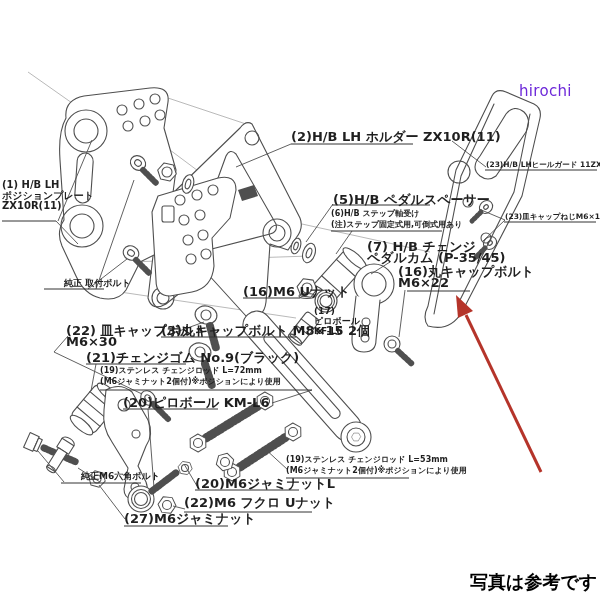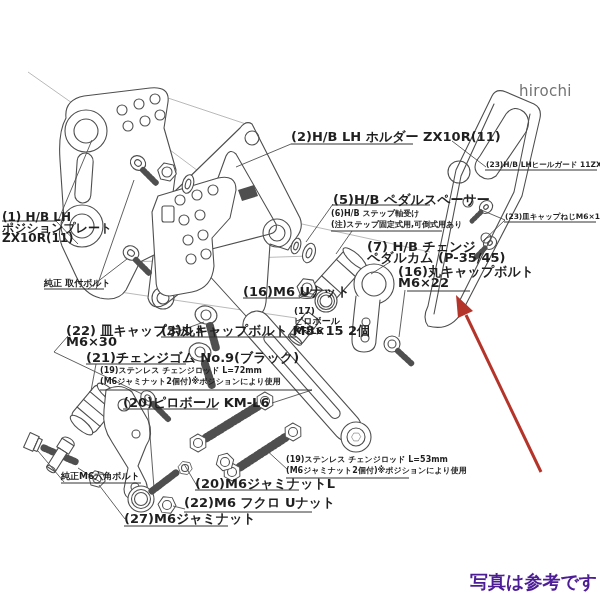--- a/index.html
+++ b/index.html
@@ -4,24 +4,24 @@
 <style>
   html,body{margin:0;padding:0;background:#fff;}
   #stage{position:relative;width:600px;height:600px;background:#fff;overflow:hidden;
          font-family:"DejaVu Sans","Liberation Sans",sans-serif;}
   #stage svg{position:absolute;left:0;top:0;}
   .lbl{position:absolute;font-weight:bold;font-size:13px;line-height:11px;color:#1f1f1f;
        white-space:pre-line;width:max-content;}
   .ctr{text-align:left;}
   .fs8{font-size:8px;line-height:10.5px;}
   .fs75{font-size:7.5px;line-height:9px;}
-  .fs9{font-size:9px;line-height:10px;}
-  .part1{font-size:12px;line-height:10.5px;margin-top:32px;}
-  .wm{position:absolute;font-size:15px;font-weight:normal;color:#737373;letter-spacing:.3px;}
-  .note{position:absolute;font-size:18px;font-weight:bold;color:#4c1d95;}
+  .fs9{font-size:9px;line-height:10px;margin-left:20px;}
+  .part1{font-size:10px;line-height:10.5px;}
+  .wm{position:absolute;font-size:15px;font-weight:normal;color:#6d28d9;letter-spacing:.3px;}
+  .note{position:absolute;font-size:18px;font-weight:bold;color:#000000;}
 </style>
 </head>
 <body>
 
 <div id="stage">
 
 <svg width="600" height="600" viewBox="0 0 600 600">
   <defs>
     <path id="hx" d="M10,0 5,8.66 -5,8.66 -10,0 -5,-8.66 5,-8.66 Z"></path>
   </defs>

